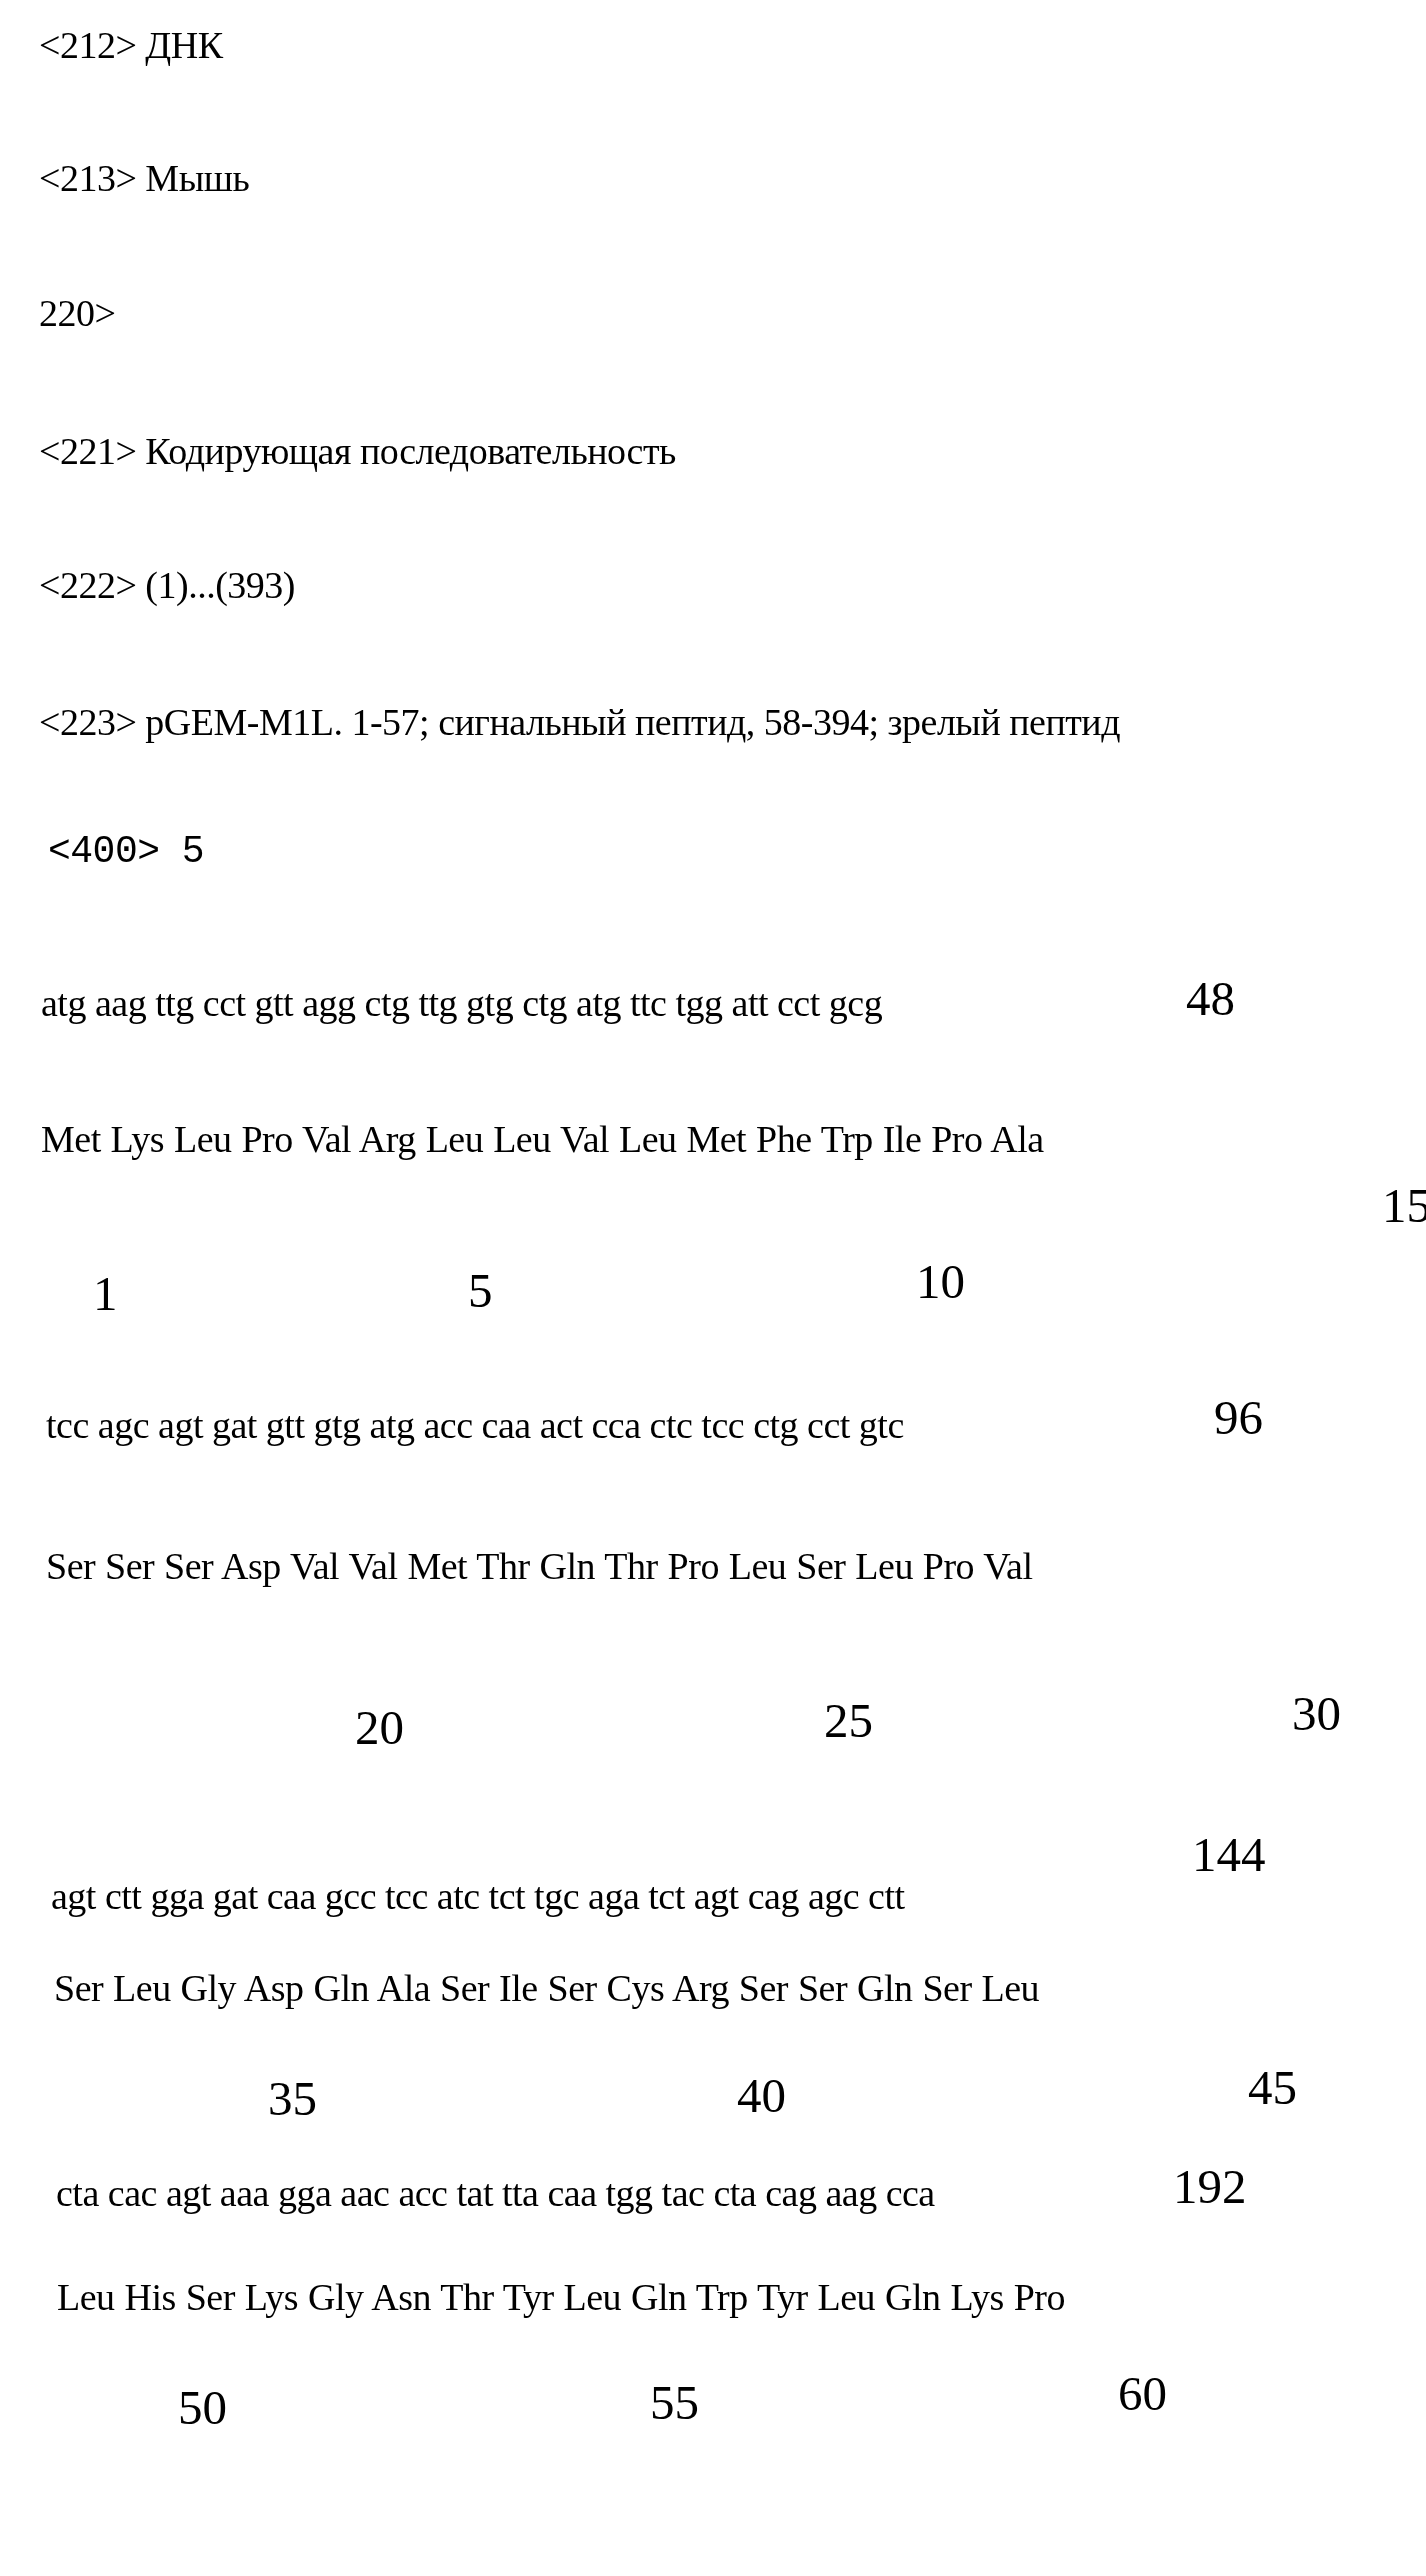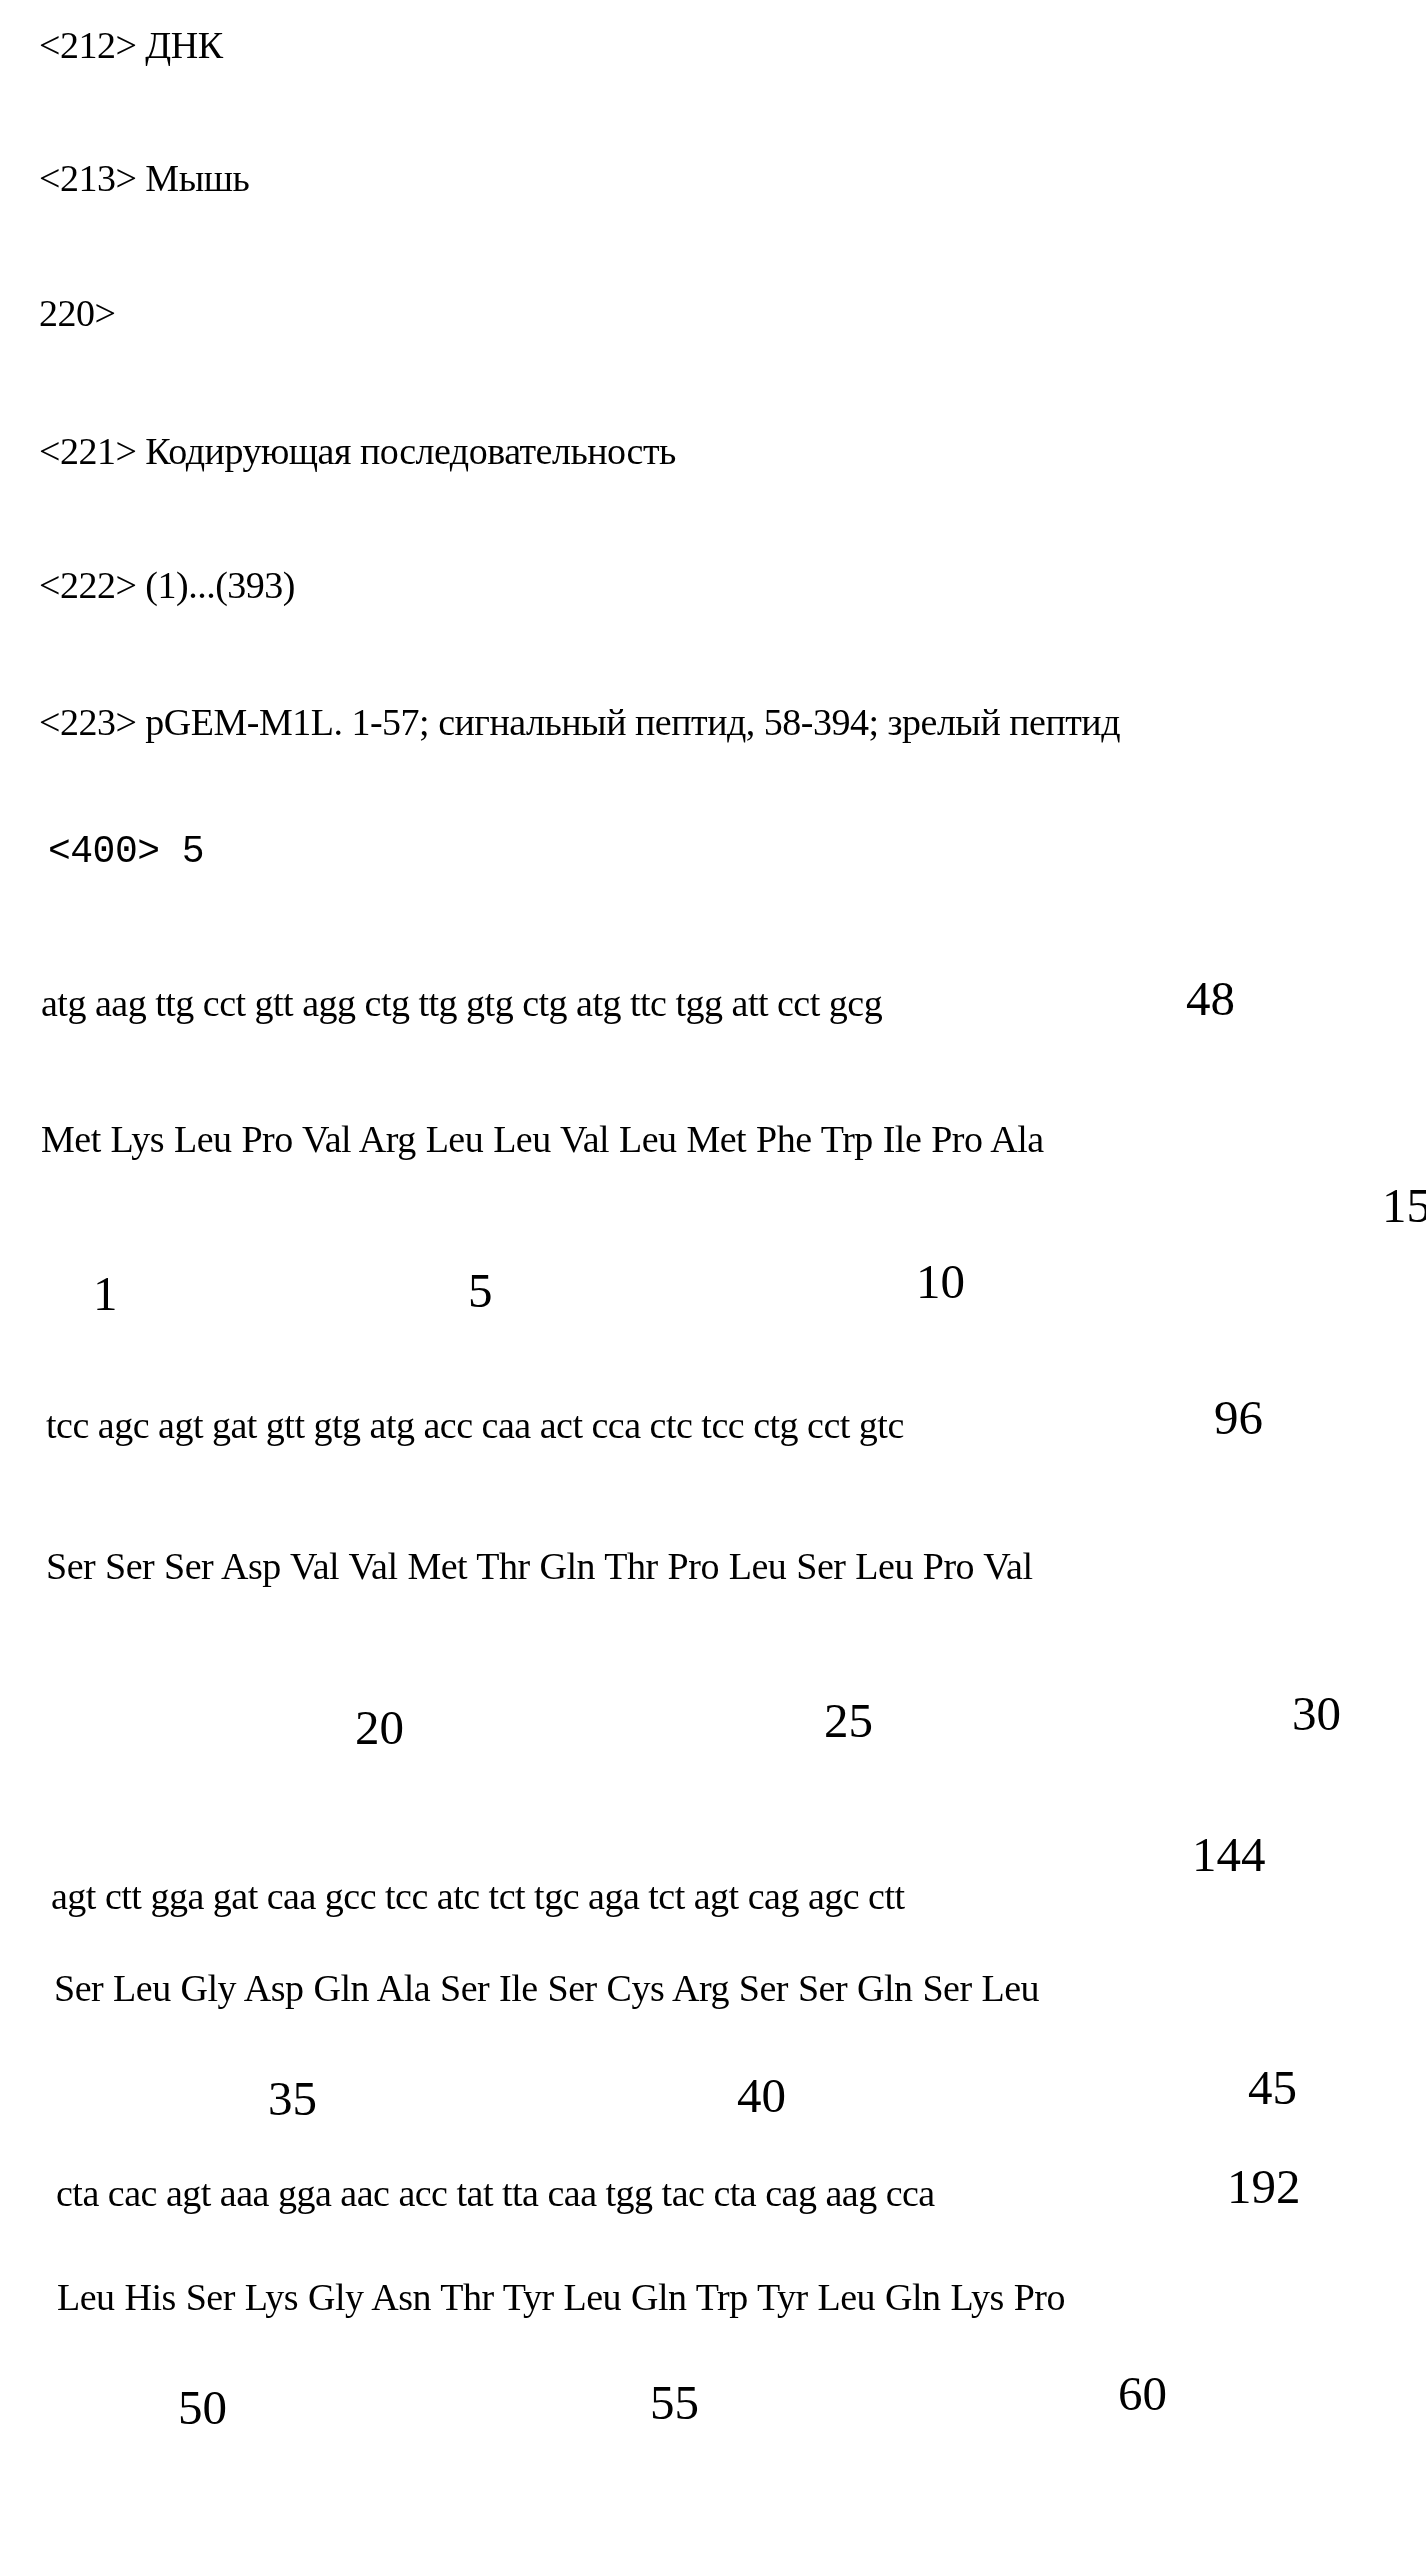--- a/index.html
+++ b/index.html
@@ -44,20 +44,20 @@
   <div class="num" style="top:1689px;left:1292px;">30</div>
 
   <div class="line" style="top:1841px;left:51px;margin-top:36px;">agt ctt gga gat caa gcc tcc atc tct tgc aga tct agt cag agc ctt</div>
   <div class="num" style="top:1830px;left:1192px;">144</div>
   <div class="line aa-line" style="top:1969px;left:54px;">Ser Leu Gly Asp Gln Ala Ser Ile Ser Cys Arg Ser Ser Gln Ser Leu</div>
   <div class="num" style="top:2074px;left:268px;">35</div>
   <div class="num" style="top:2071px;left:737px;">40</div>
   <div class="num" style="top:2063px;left:1248px;">45</div>
 
   <div class="line" style="top:2174px;left:56px;">cta cac agt aaa gga aac acc tat tta caa tgg tac cta cag aag cca</div>
-  <div class="num" style="top:2162px;left:1227px;">192</div>
+  <div class="num" style="top:2162px;left:1173px;">192</div>
   <div class="line aa-line" style="top:2278px;left:57px;">Leu His Ser Lys Gly Asn Thr Tyr Leu Gln Trp Tyr Leu Gln Lys Pro</div>
   <div class="num" style="top:2383px;left:178px;">50</div>
   <div class="num" style="top:2378px;left:650px;">55</div>
   <div class="num" style="top:2369px;left:1118px;">60</div>
 
 </div>
 
 
 </body></html>

